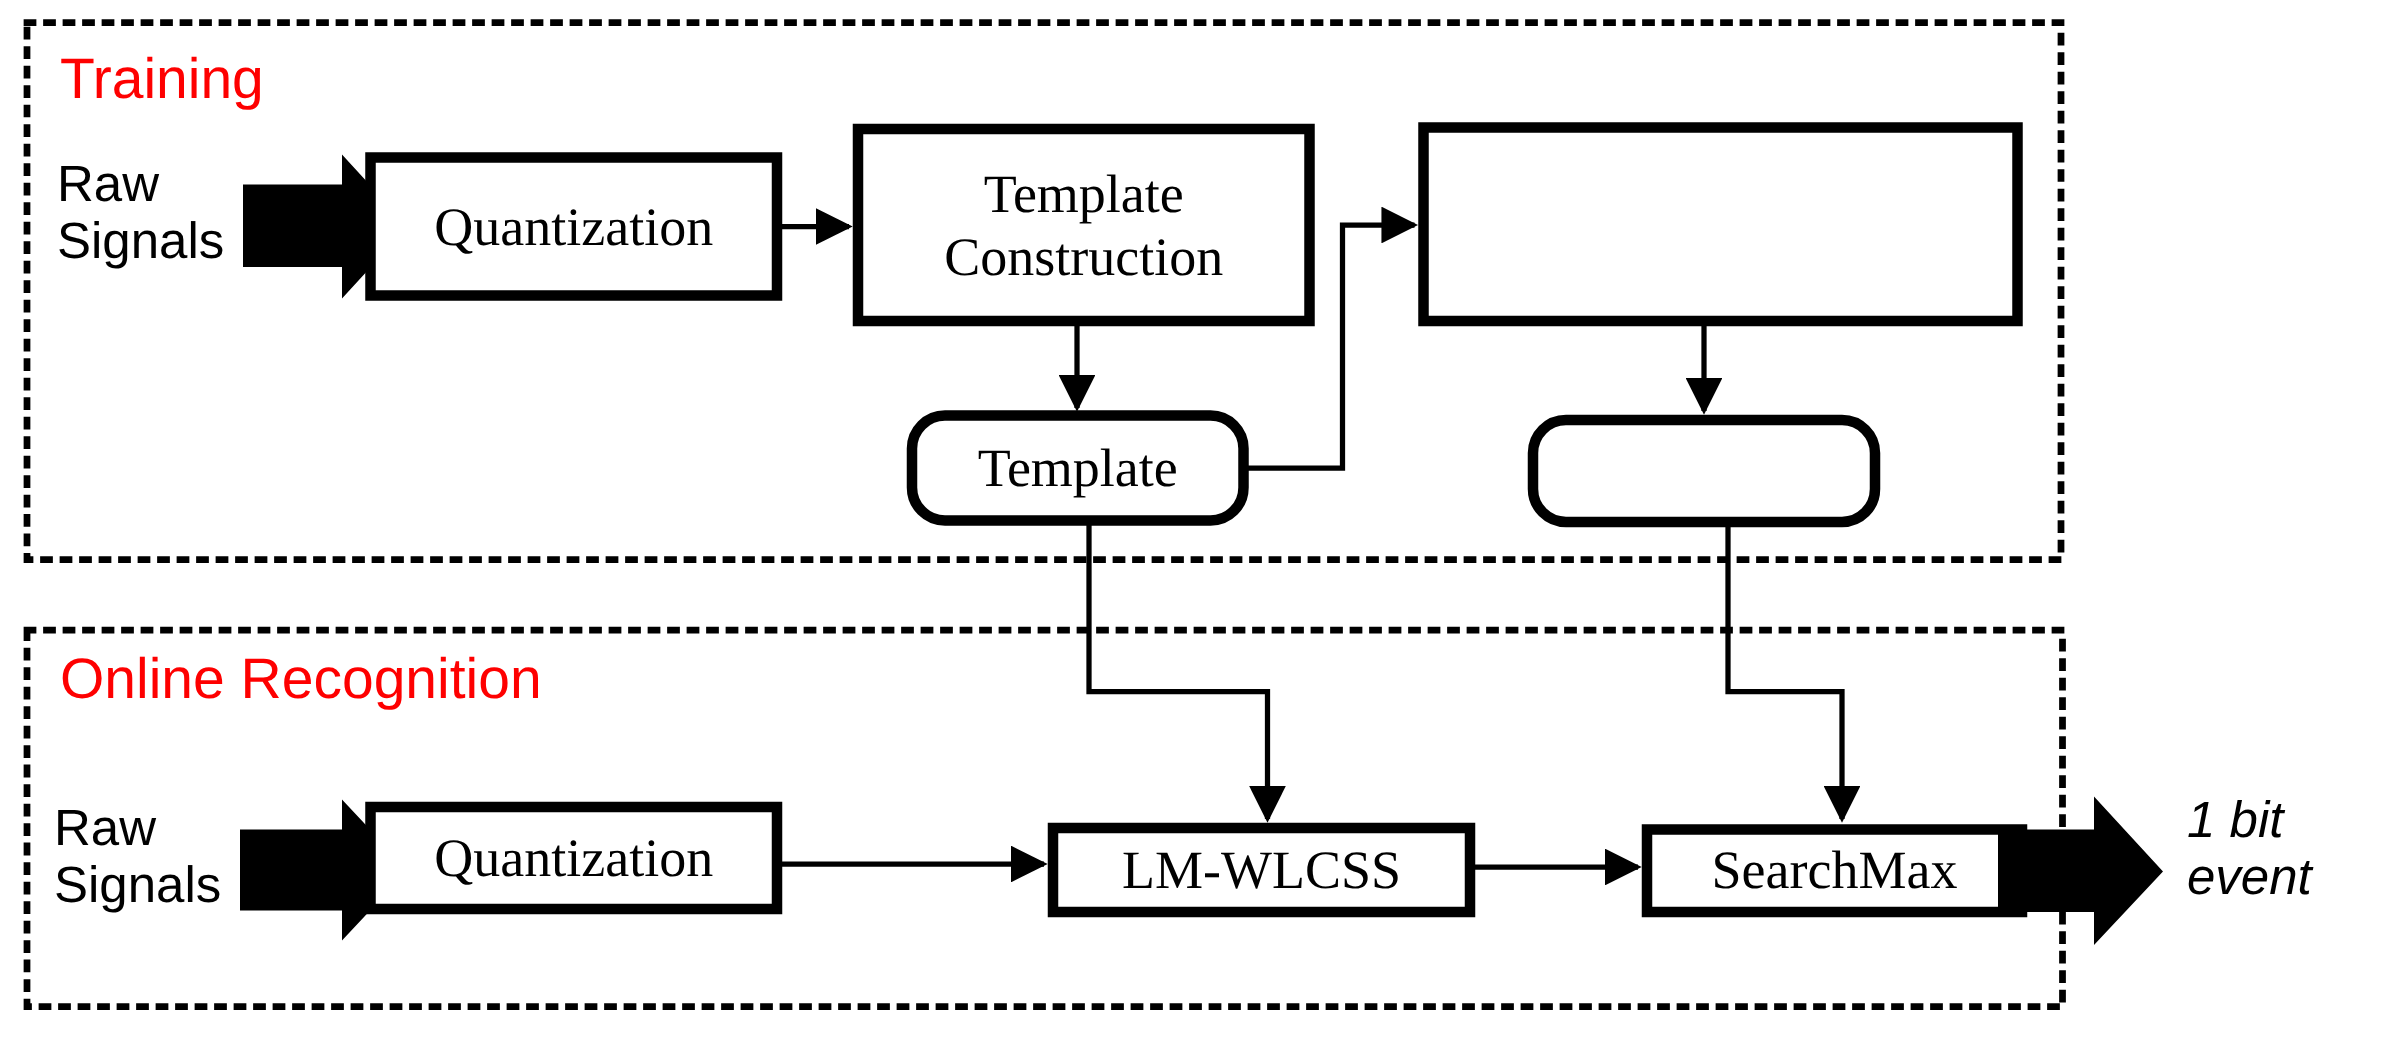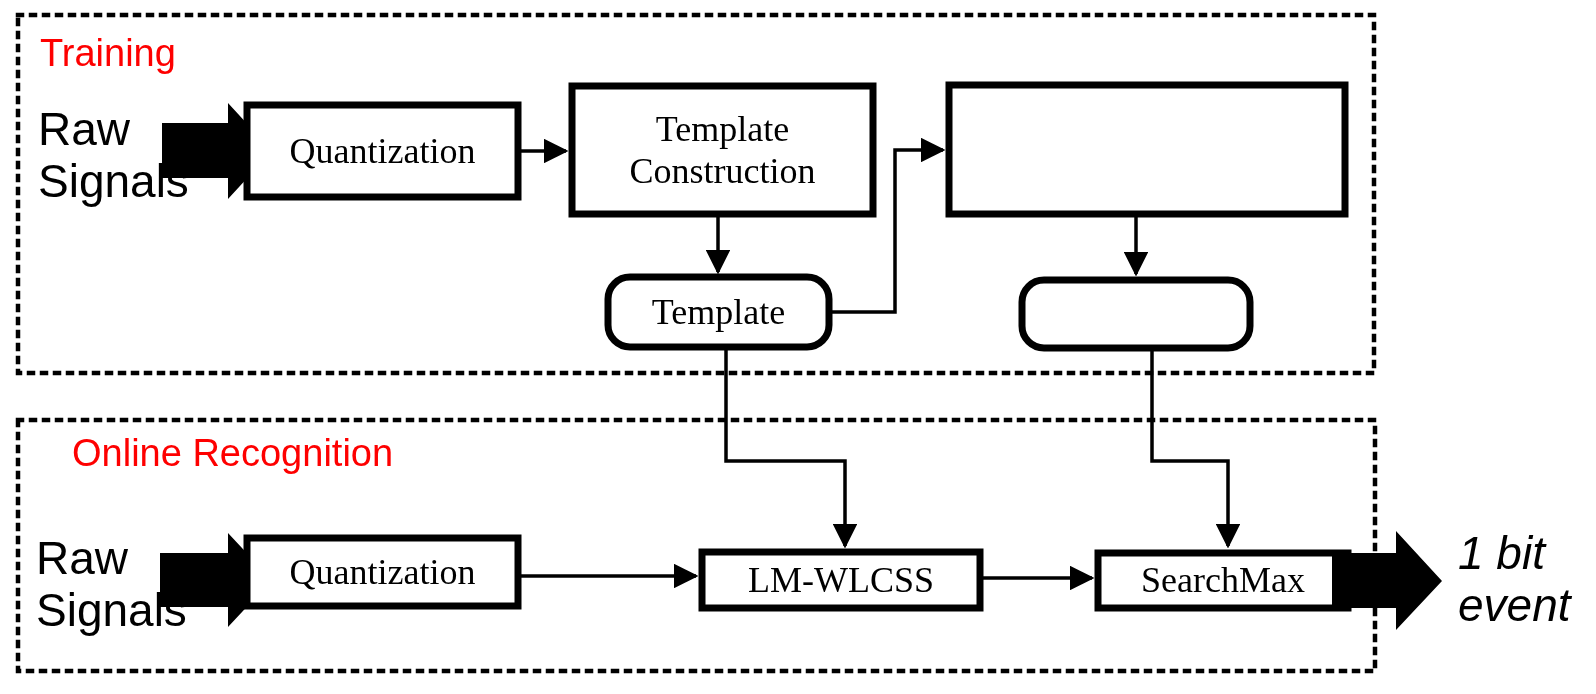--- a/index.html
+++ b/index.html
@@ -29,21 +29,21 @@
     font-family: "Liberation Sans", sans-serif;
     font-size: 38px;
     font-weight: 400;
     color: #fe0000;
     white-space: nowrap;
     line-height: 1;
   }
   .io-label {
     position: absolute;
     font-family: "Liberation Sans", sans-serif;
-    font-size: 46px;
+    font-size: 34px;
     font-weight: 400;
     color: #000000;
     line-height: 1.12;
     white-space: pre;
   }
   .node-label {
     position: absolute;
     font-family: "Liberation Serif", serif;
     font-size: 36px;
     color: #000000;
@@ -117,21 +117,21 @@
 
   <div class="node-label" style="left:247px; top:105px; width:271px; height:92px;">Quantization</div>
 
   <div class="node-label" style="left:572px; top:86px; width:301px; height:128px;">Template
 Construction</div>
 
 
   <div class="node-label" style="left:608px; top:277px; width:221px; height:70px;">Template</div>
 
 
-  <div class="phase-label" style="left:40px; top:434px;margin-left:32px;">Online Recognition</div>
+  <div class="phase-label" style="left:40px; top:434px;">Online Recognition</div>
 
   <div class="io-label" style="left:36px; top:533px;">Raw
 Signals</div>
 
   <div class="node-label" style="left:247px; top:538px; width:271px; height:68px;">Quantization</div>
 
   <div class="node-label" style="left:702px; top:552px; width:278px; height:56px;">LM-WLCSS</div>
 
   <div class="node-label" style="left:1098px; top:553px; width:250px; height:55px;">SearchMax</div>
 

